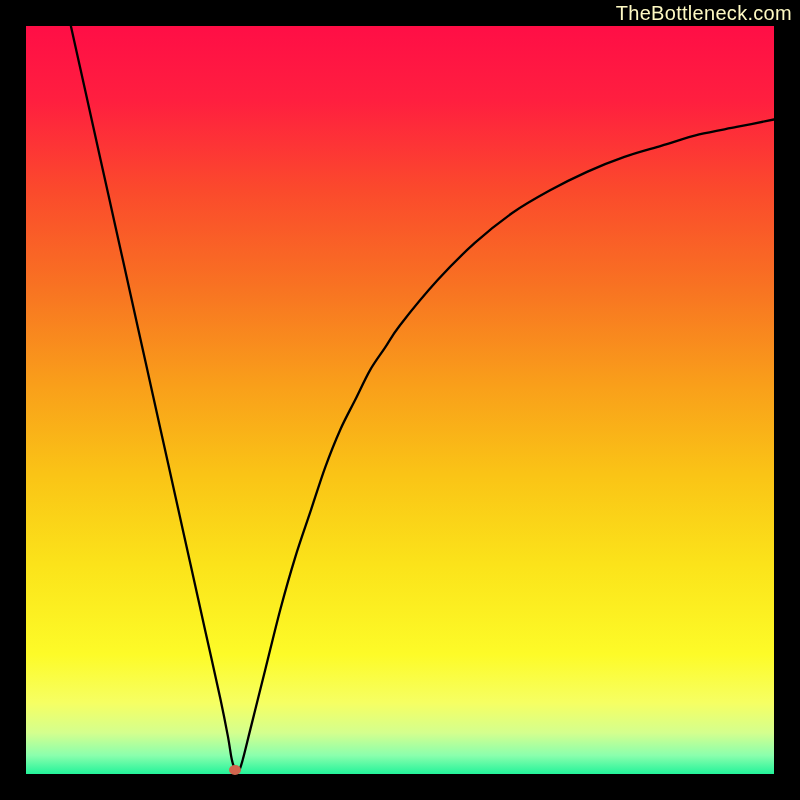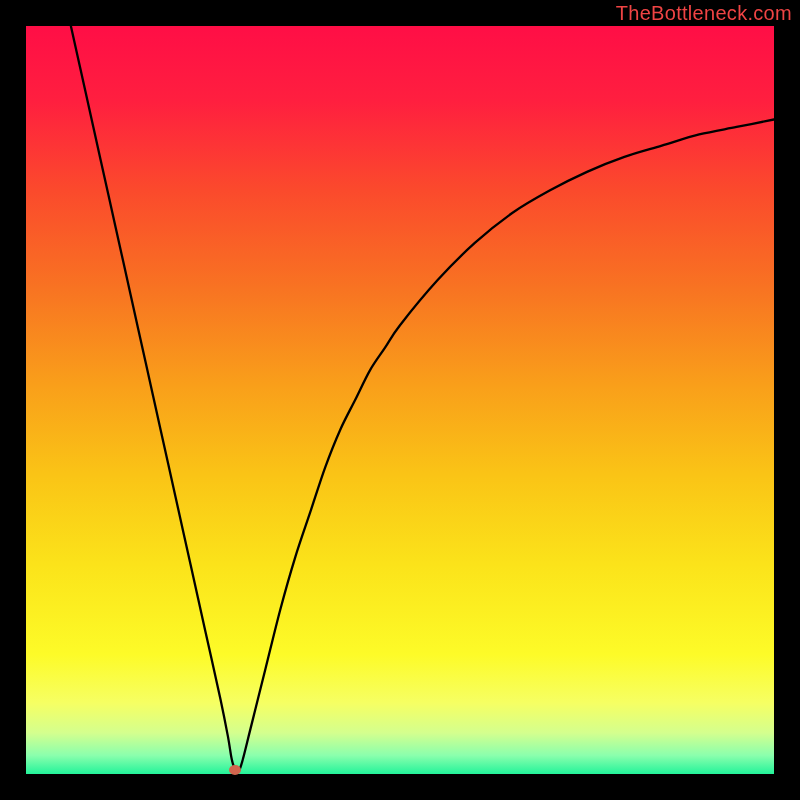--- a/index.html
+++ b/index.html
@@ -13,21 +13,21 @@
   .frame {
     position: relative;
     width: 800px;
     height: 800px;
     background: #000;
   }
   .watermark {
     position: absolute;
     top: 2px;
     right: 8px;
-    color: #ef4444;
+    color: #fef9c3;
     font-size: 20px;
     font-weight: 500;
     letter-spacing: 0.3px;
     z-index: 5;
   }
   .plot {
     position: absolute;
     left: 26px;
     top: 26px;
     width: 748px;

